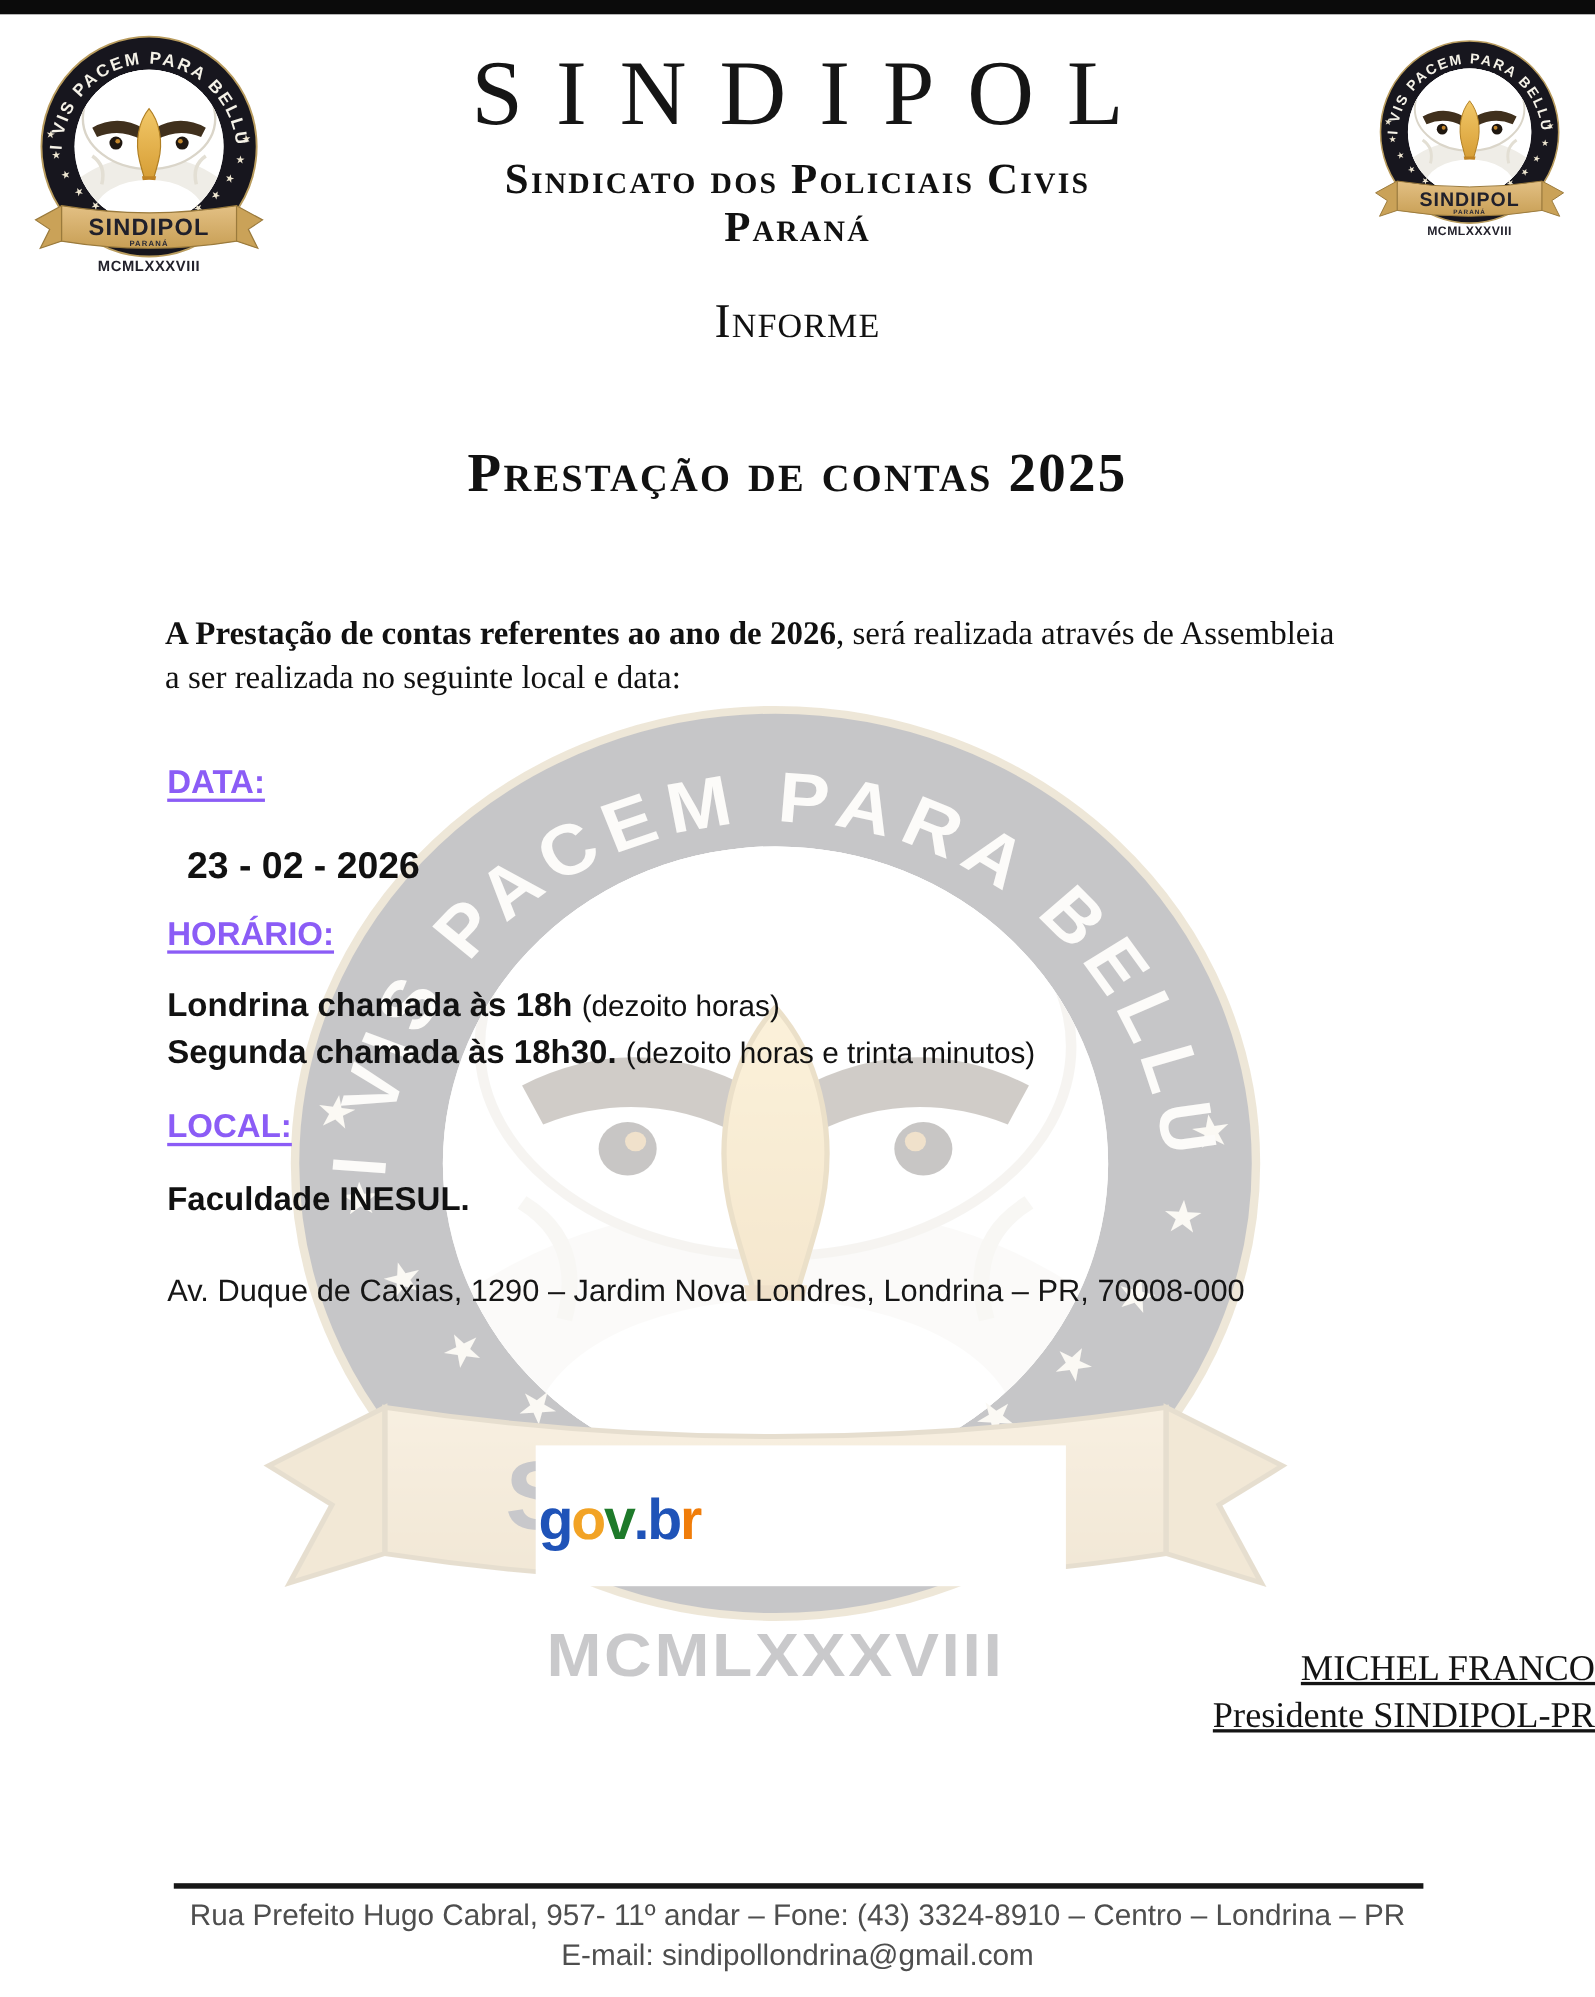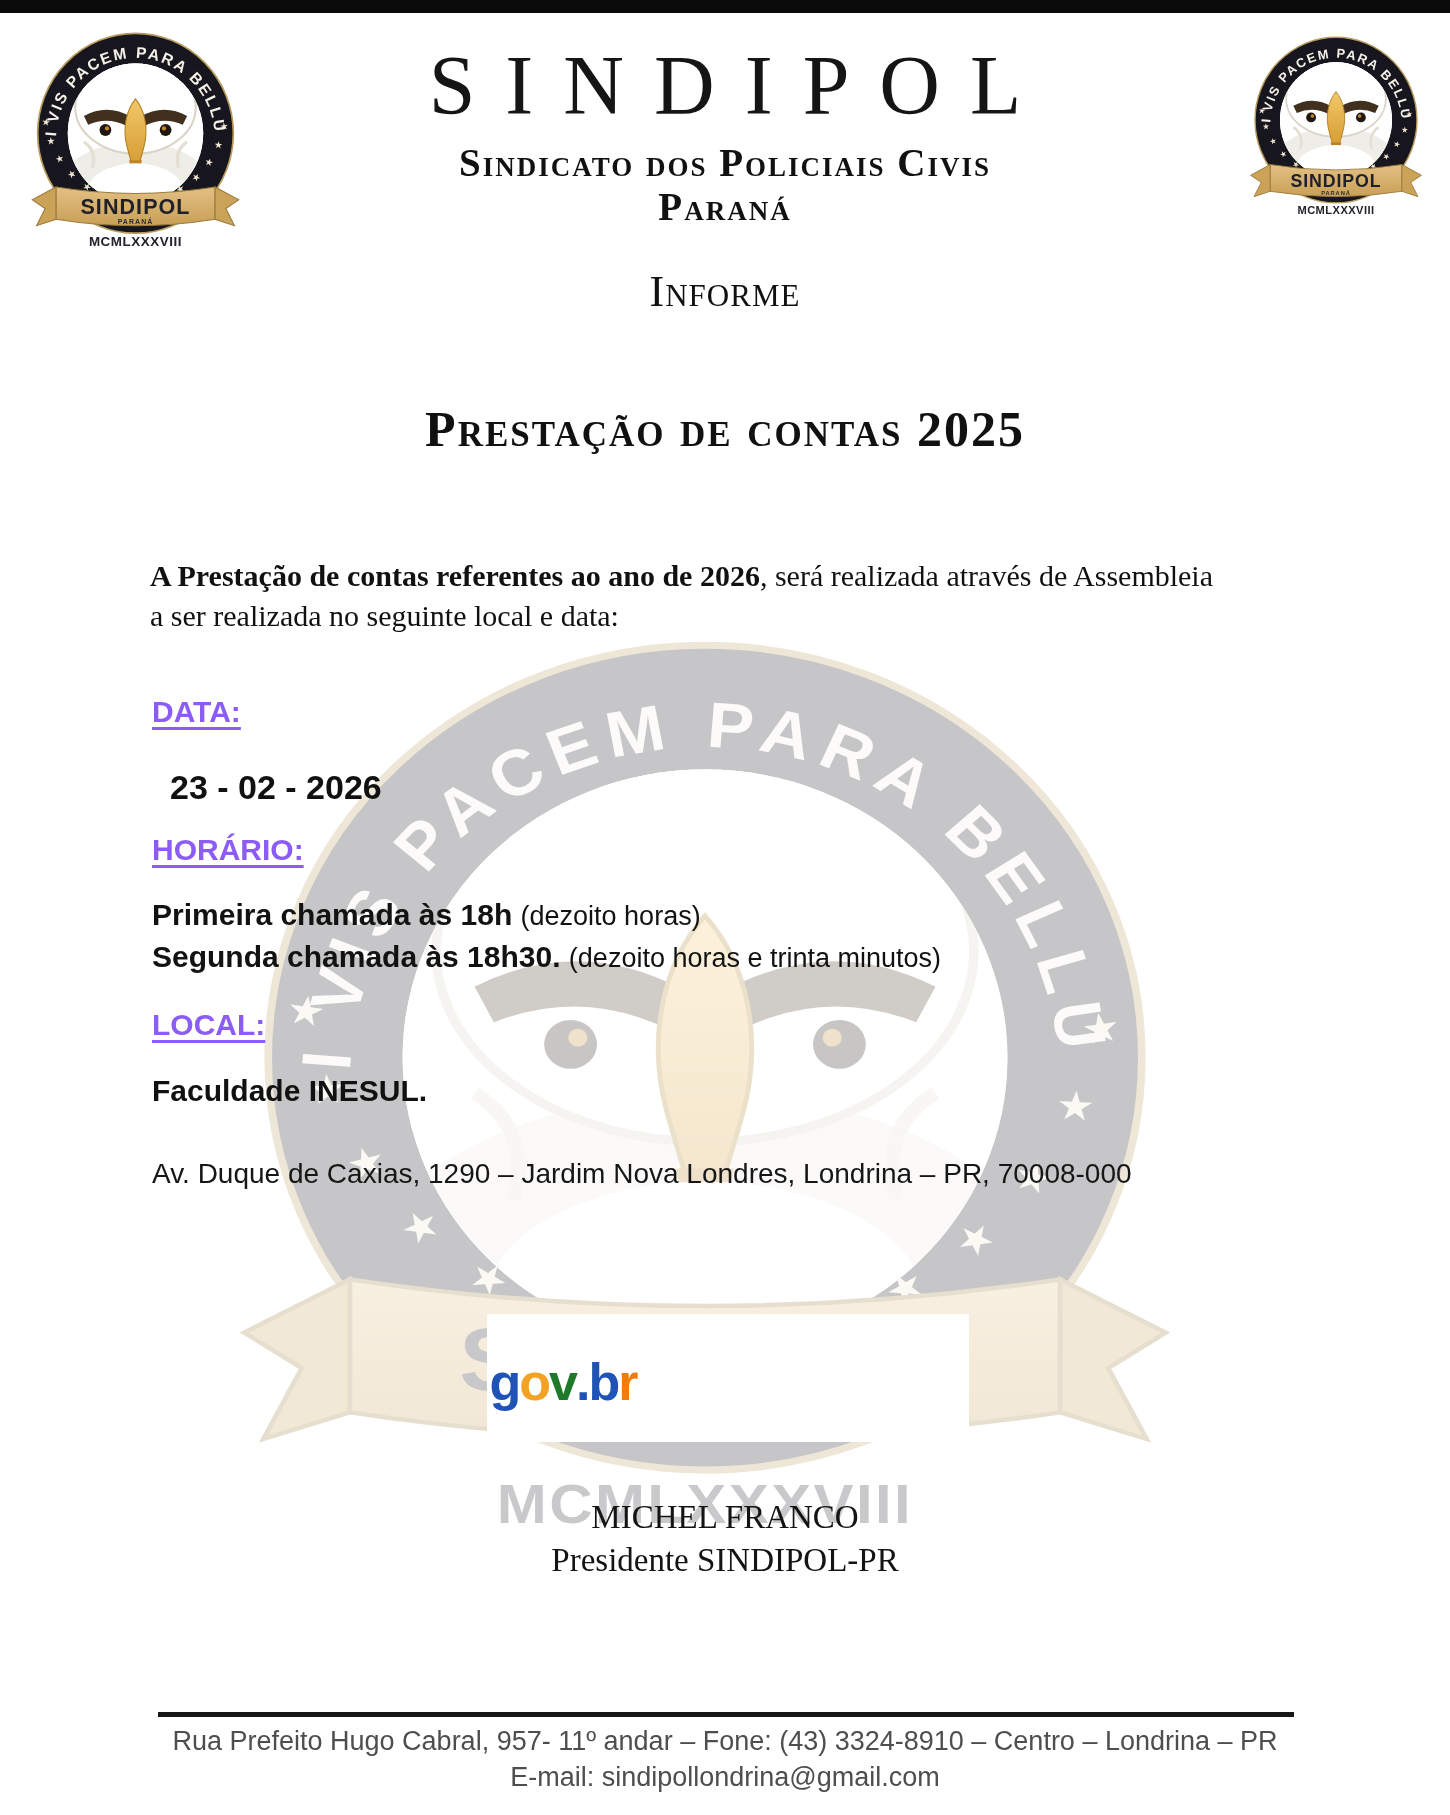--- a/index.html
+++ b/index.html
@@ -53,22 +53,22 @@
            display:flex;flex-direction:row;}
   .gov-logo{width:152px;display:flex;justify-content:center;align-items:flex-start;padding-top:42px;
             font-family:"Liberation Sans",sans-serif;font-weight:700;font-size:52px;line-height:52px;letter-spacing:-2px;}
   .c-blue{color:#1f53b8;} .c-yellow{color:#f2a325;} .c-green{color:#1e7a2a;} .c-orange{color:#f07d0a;}
   .sig-text{flex:1;padding-top:8px;font-family:"Liberation Sans",sans-serif;font-size:21px;
             line-height:28px;color:#1b1b1b;}
   .sig-line1{margin-bottom:9px;}
   .sig-signer{font-weight:700;}
 
   
-  .signoff{position:absolute;top:1496px;left:0;width:100%;text-align:center;z-index:3;
-           font-family:"Liberation Serif",serif;font-size:33px;line-height:43px;color:#141414;}
+  .signoff{position:absolute;top:1496px;left:0;width:100%;text-align:right;z-index:3;
+           font-family:"Liberation Serif",serif;font-size:33px;line-height:43px;color:#141414;text-decoration:underline;}
   .footer-rule{position:absolute;top:1712px;left:158px;width:1136px;height:5px;background:#171717;z-index:2;}
   .footer{position:absolute;top:1723px;left:0;width:100%;text-align:center;z-index:2;
           font-family:"Liberation Sans",sans-serif;font-size:27px;line-height:36px;color:#4e4e4e;}
 </style>
 </head>
 <body>
 
 <svg width="0" height="0" style="position:absolute" aria-hidden="true">
   <defs>
     <path id="arc-top" d="M 26,102 A 74,76 0 0 1 174,102" fill="none"></path>
@@ -142,21 +142,21 @@
 
   <div class="abs intro">
     <div><span class="b">A Prestação de contas referentes ao ano de 2026</span><span>, será realizada através de Assembleia</span></div>
     <div>a ser realizada no seguinte local e data:</div>
   </div>
 
   <div class="abs lbl lbl-data">DATA:</div>
   <div class="abs date-value">23 - 02 - 2026</div>
 
   <div class="abs lbl lbl-horario">HORÁRIO:</div>
-  <div class="abs chamada ch1"><span>Primeira chamada às 18h </span><span class="note">(dezoito horas)</span></div>
+  <div class="abs chamada ch1"><span>Londrina chamada às 18h </span><span class="note">(dezoito horas)</span></div>
   <div class="abs chamada ch2"><span>Segunda chamada às 18h30. </span><span class="note">(dezoito horas e trinta minutos)</span></div>
 
   <div class="abs lbl lbl-local">LOCAL:</div>
   <div class="abs faculdade">Faculdade INESUL.</div>
   <div class="abs address">Av. Duque de Caxias, 1290 – Jardim Nova Londres, Londrina – PR, 70008-000</div>
 
   <div class="sig-box">
     <div class="gov-logo">
         <span class="c-blue">g</span>
         <span class="c-yellow">o</span>

